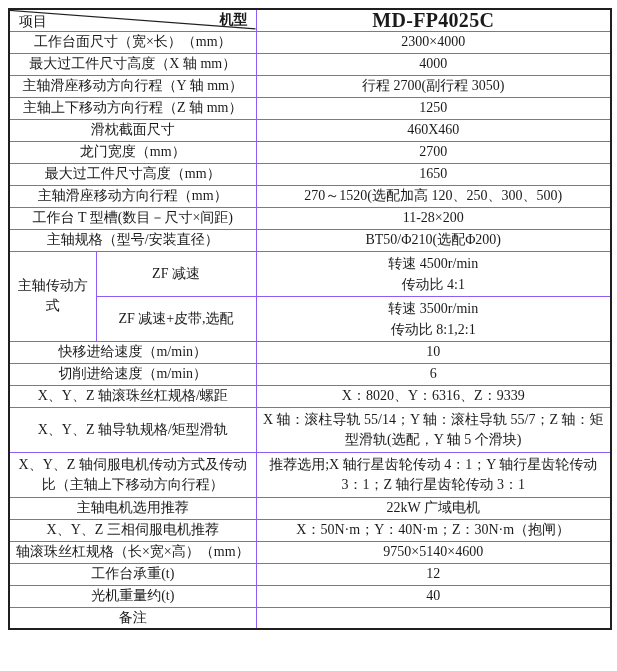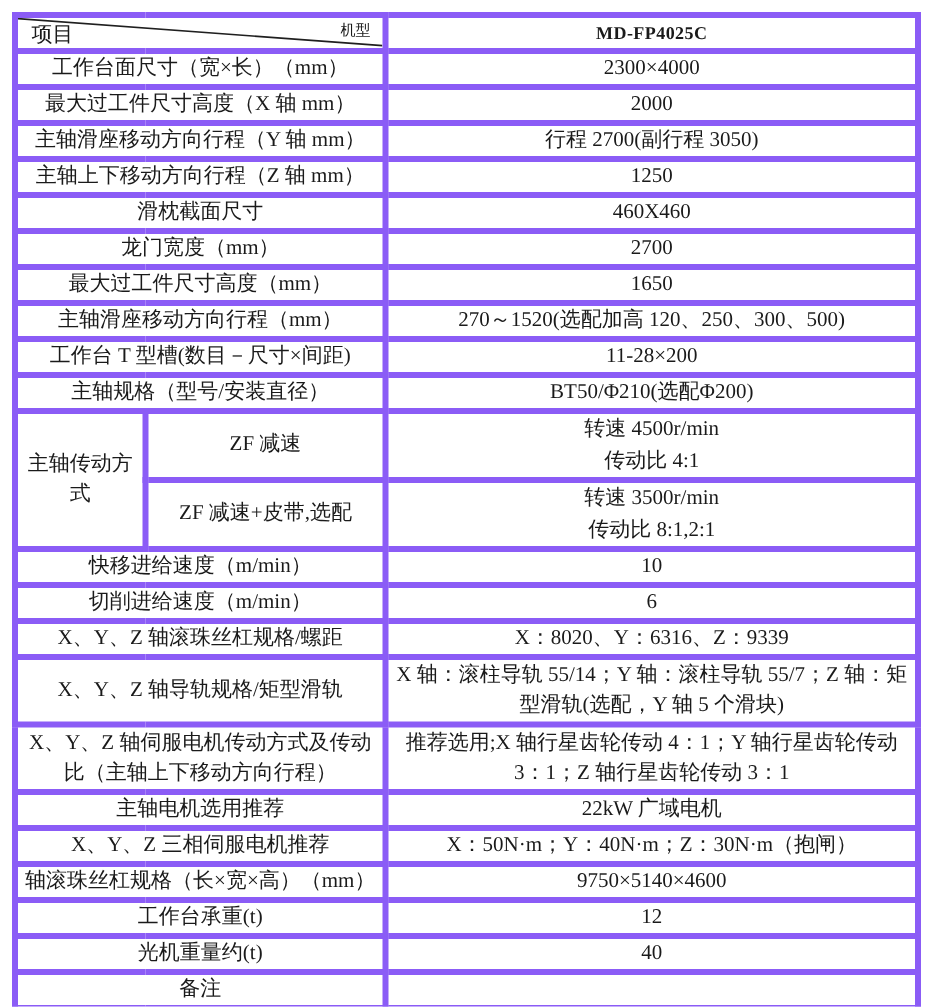--- a/index.html
+++ b/index.html
@@ -9,50 +9,50 @@
     color:#1a1a1a;
   }
   table{
     border-collapse:collapse;
     table-layout:fixed;
     width:602px;
     margin:8px 0 0 8px;
     border:2px solid #1f1f1f;
   }
   td{
-    border:4px solid #8b5cf6;
+    border:1px solid #8b5cf6;
     font-size:14px;
     text-align:center;
     vertical-align:middle;
     padding:0 3px;
     height:22px;
     box-sizing:border-box;
     line-height:20px;
   }
   tr.row-tall td{height:45px;}
   .c-val div{line-height:21px;}
   .c-model{
     font-weight:bold;
-    font-size:12px;
+    font-size:20px;
     letter-spacing:0.3px;
   }
   .diag-cell{
     position:relative;
     padding:0;
     overflow:hidden;
   }
   .diag-line{
     position:absolute;left:0;top:0;width:100%;height:100%;
     display:block;
   }
   .diag-item{
     position:absolute;left:9px;top:2px;font-size:14px;
   }
   .diag-model{
-    position:absolute;right:8px;bottom:1px;font-size:10px;
+    position:absolute;right:8px;bottom:1px;font-size:14px;font-weight:bold;
   }
 </style>
 </head>
 <body>
 
 <table>
   <colgroup>
     <col style="width:87px">
     <col style="width:160px">
     <col style="width:355px">
@@ -69,21 +69,21 @@
       <td class="c-model">MD-FP4025C</td>
     </tr>
   </thead>
   <tbody>
       <tr>
         <td class="c-label" colspan="2">工作台面尺寸（宽×长）（mm）</td>
         <td class="c-val">2300×4000</td>
       </tr>
       <tr>
         <td class="c-label" colspan="2">最大过工件尺寸高度（X 轴 mm）</td>
-        <td class="c-val">2000</td>
+        <td class="c-val">4000</td>
       </tr>
       <tr>
         <td class="c-label" colspan="2">主轴滑座移动方向行程（Y 轴 mm）</td>
         <td class="c-val">行程 2700(副行程 3050)</td>
       </tr>
       <tr>
         <td class="c-label" colspan="2">主轴上下移动方向行程（Z 轴 mm）</td>
         <td class="c-val">1250</td>
       </tr>
       <tr>

